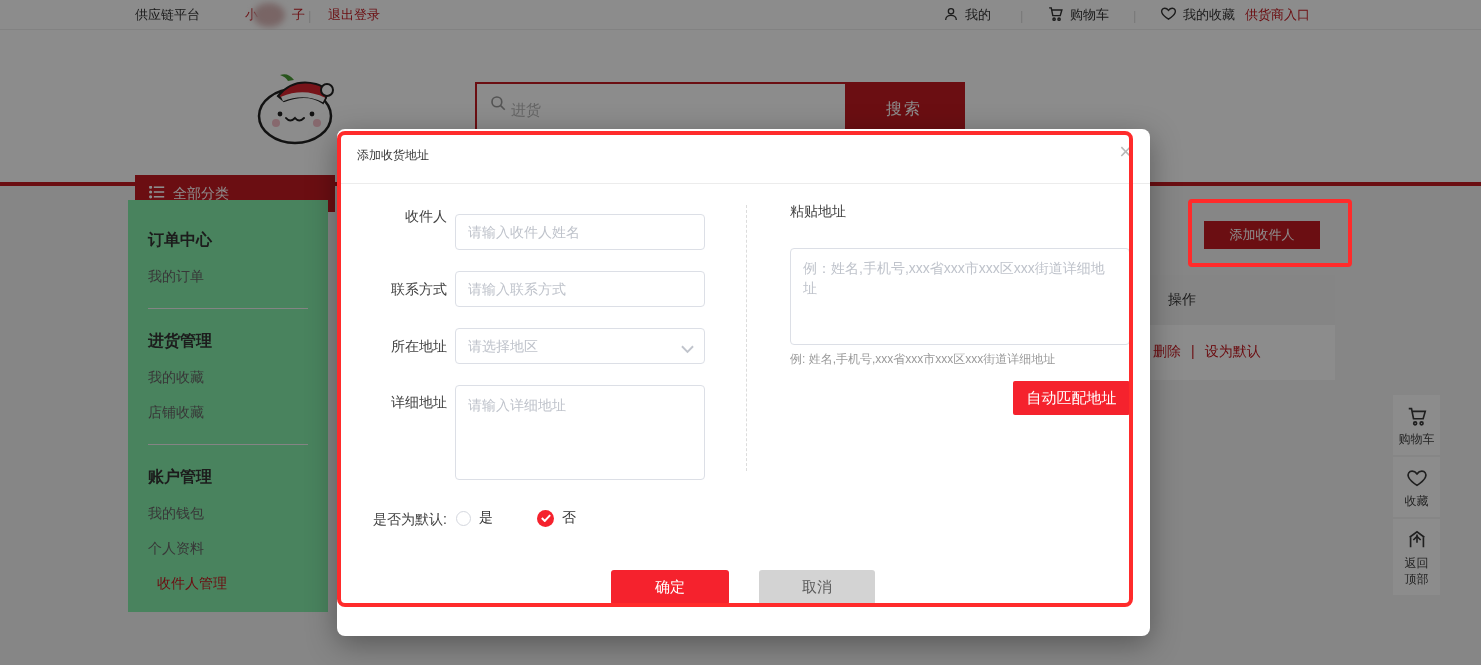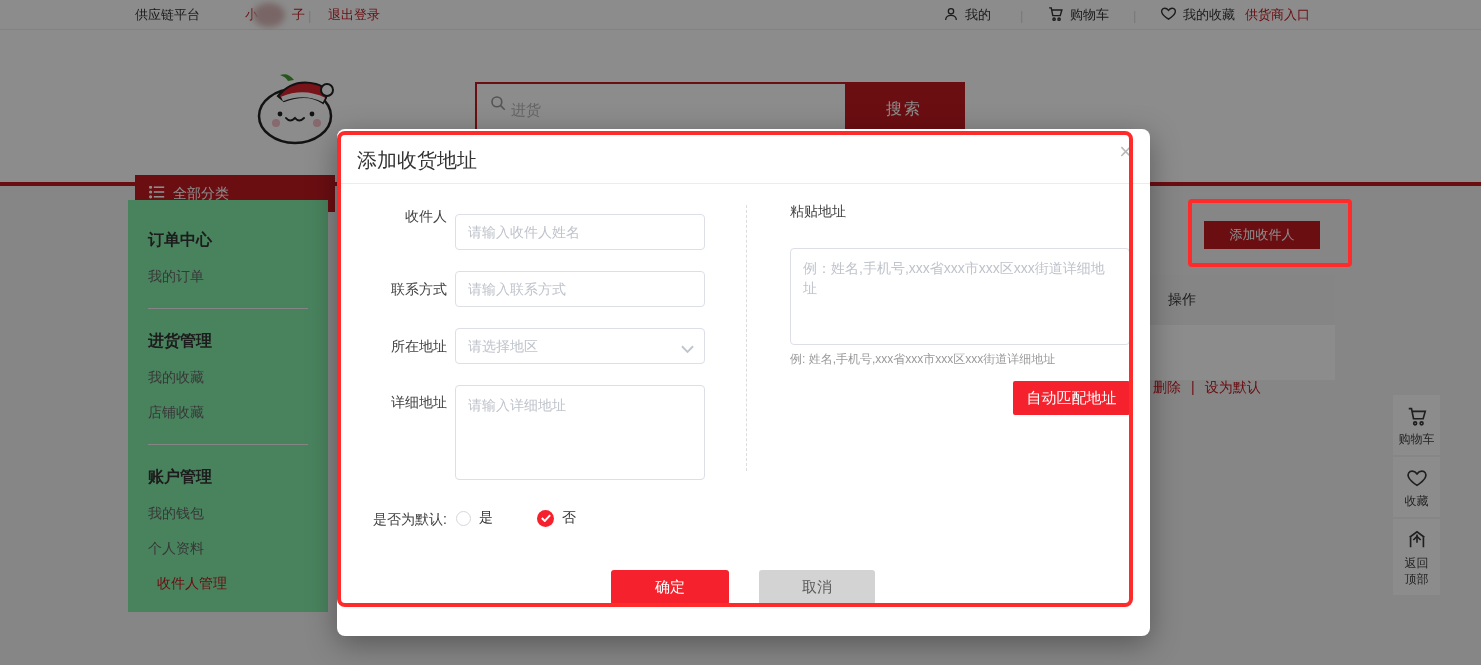--- a/index.html
+++ b/index.html
@@ -42,40 +42,40 @@
   .sb-title { font-size:16px; font-weight:bold; color:#333; margin:22px 0 4px 0; }
   .sb-item { font-size:14px; color:#666; margin:17px 0; cursor:pointer; }
   .sb-item.active { color:#c41a21;padding-left:9px; }
   .sb-hr { border:none; border-top:1px solid #f0f0f0; margin:22px 0 0 0; }
 
   
   .main-panel { position:absolute; left:355px; top:275px; width:980px; height:105px; background:#fff; }
   .tbl-head { height:50px; background:#f2f2f2; position:relative; }
   .tbl-head .op { position:absolute; left:813px; top:16px; font-size:14px; color:#333; }
   .tbl-row { height:55px; position:relative; background:#fff; }
-  .row-actions { position:absolute; left:798px; top:18px; font-size:14px; color:#c41a21; display:flex; gap:10px;margin-top:36px; }
+  .row-actions { position:absolute; left:798px; top:18px; font-size:14px; color:#c41a21; display:flex; gap:10px; }
   .row-actions span { cursor:pointer; }
   .add-recipient { position:absolute; left:1204px; top:221px; width:116px; height:28px; background:#c41a21;
                    color:#fff; font-size:13px; border:none; cursor:pointer;
                    font-family:"Liberation Sans","DejaVu Sans",sans-serif; }
 
   
   .floatbar { position:absolute; left:1393px; top:395px; width:47px; display:flex; flex-direction:column; gap:2px; }
   .fb-cell { background:#fff; text-align:center; padding:10px 2px 8px 2px; font-size:12px; color:#444;
              cursor:pointer; line-height:16px; }
   .fb-cell svg { display:block; margin:0 auto 4px auto; }
 
   
   .overlay { position:absolute; left:0; top:0; width:1481px; height:665px; background:rgba(0,0,0,0.45); z-index:10; }
 
   
   .modal { position:absolute; left:337px; top:129px; width:813px; height:507px; background:#fff;
            border-radius:8px; z-index:20; box-shadow:0 8px 30px rgba(0,0,0,0.35); }
   .m-head { position:relative; height:55px; border-bottom:1px solid #ececec; }
-  .m-title { position:absolute; left:20px; top:18px; font-size:20px; color:#333;font-family:Liberation Serif, serif; }
+  .m-title { position:absolute; left:20px; top:18px; font-size:12px; color:#333;font-family:Liberation Serif, serif; }
   .m-close { position:absolute; right:18px; top:12px; font-size:22px; color:#b8b8b8; cursor:pointer;
              line-height:22px; }
   .m-body { position:relative; height:452px; }
 
   .f-label { position:absolute; width:84px; text-align:right; font-size:14px; color:#424242; }
   .f-input { position:absolute; left:118px; width:250px; height:36px; border:1px solid #dcdfe6;
              border-radius:4px; font-size:14px; padding:6px 12px; color:#333; outline:none;
              font-family:"Liberation Sans","DejaVu Sans",sans-serif; }
   .f-input::placeholder, .f-area::placeholder { color:#bfc3cb; }
   .f-area { position:absolute; border:1px solid #dcdfe6; border-radius:4px; font-size:14px;

